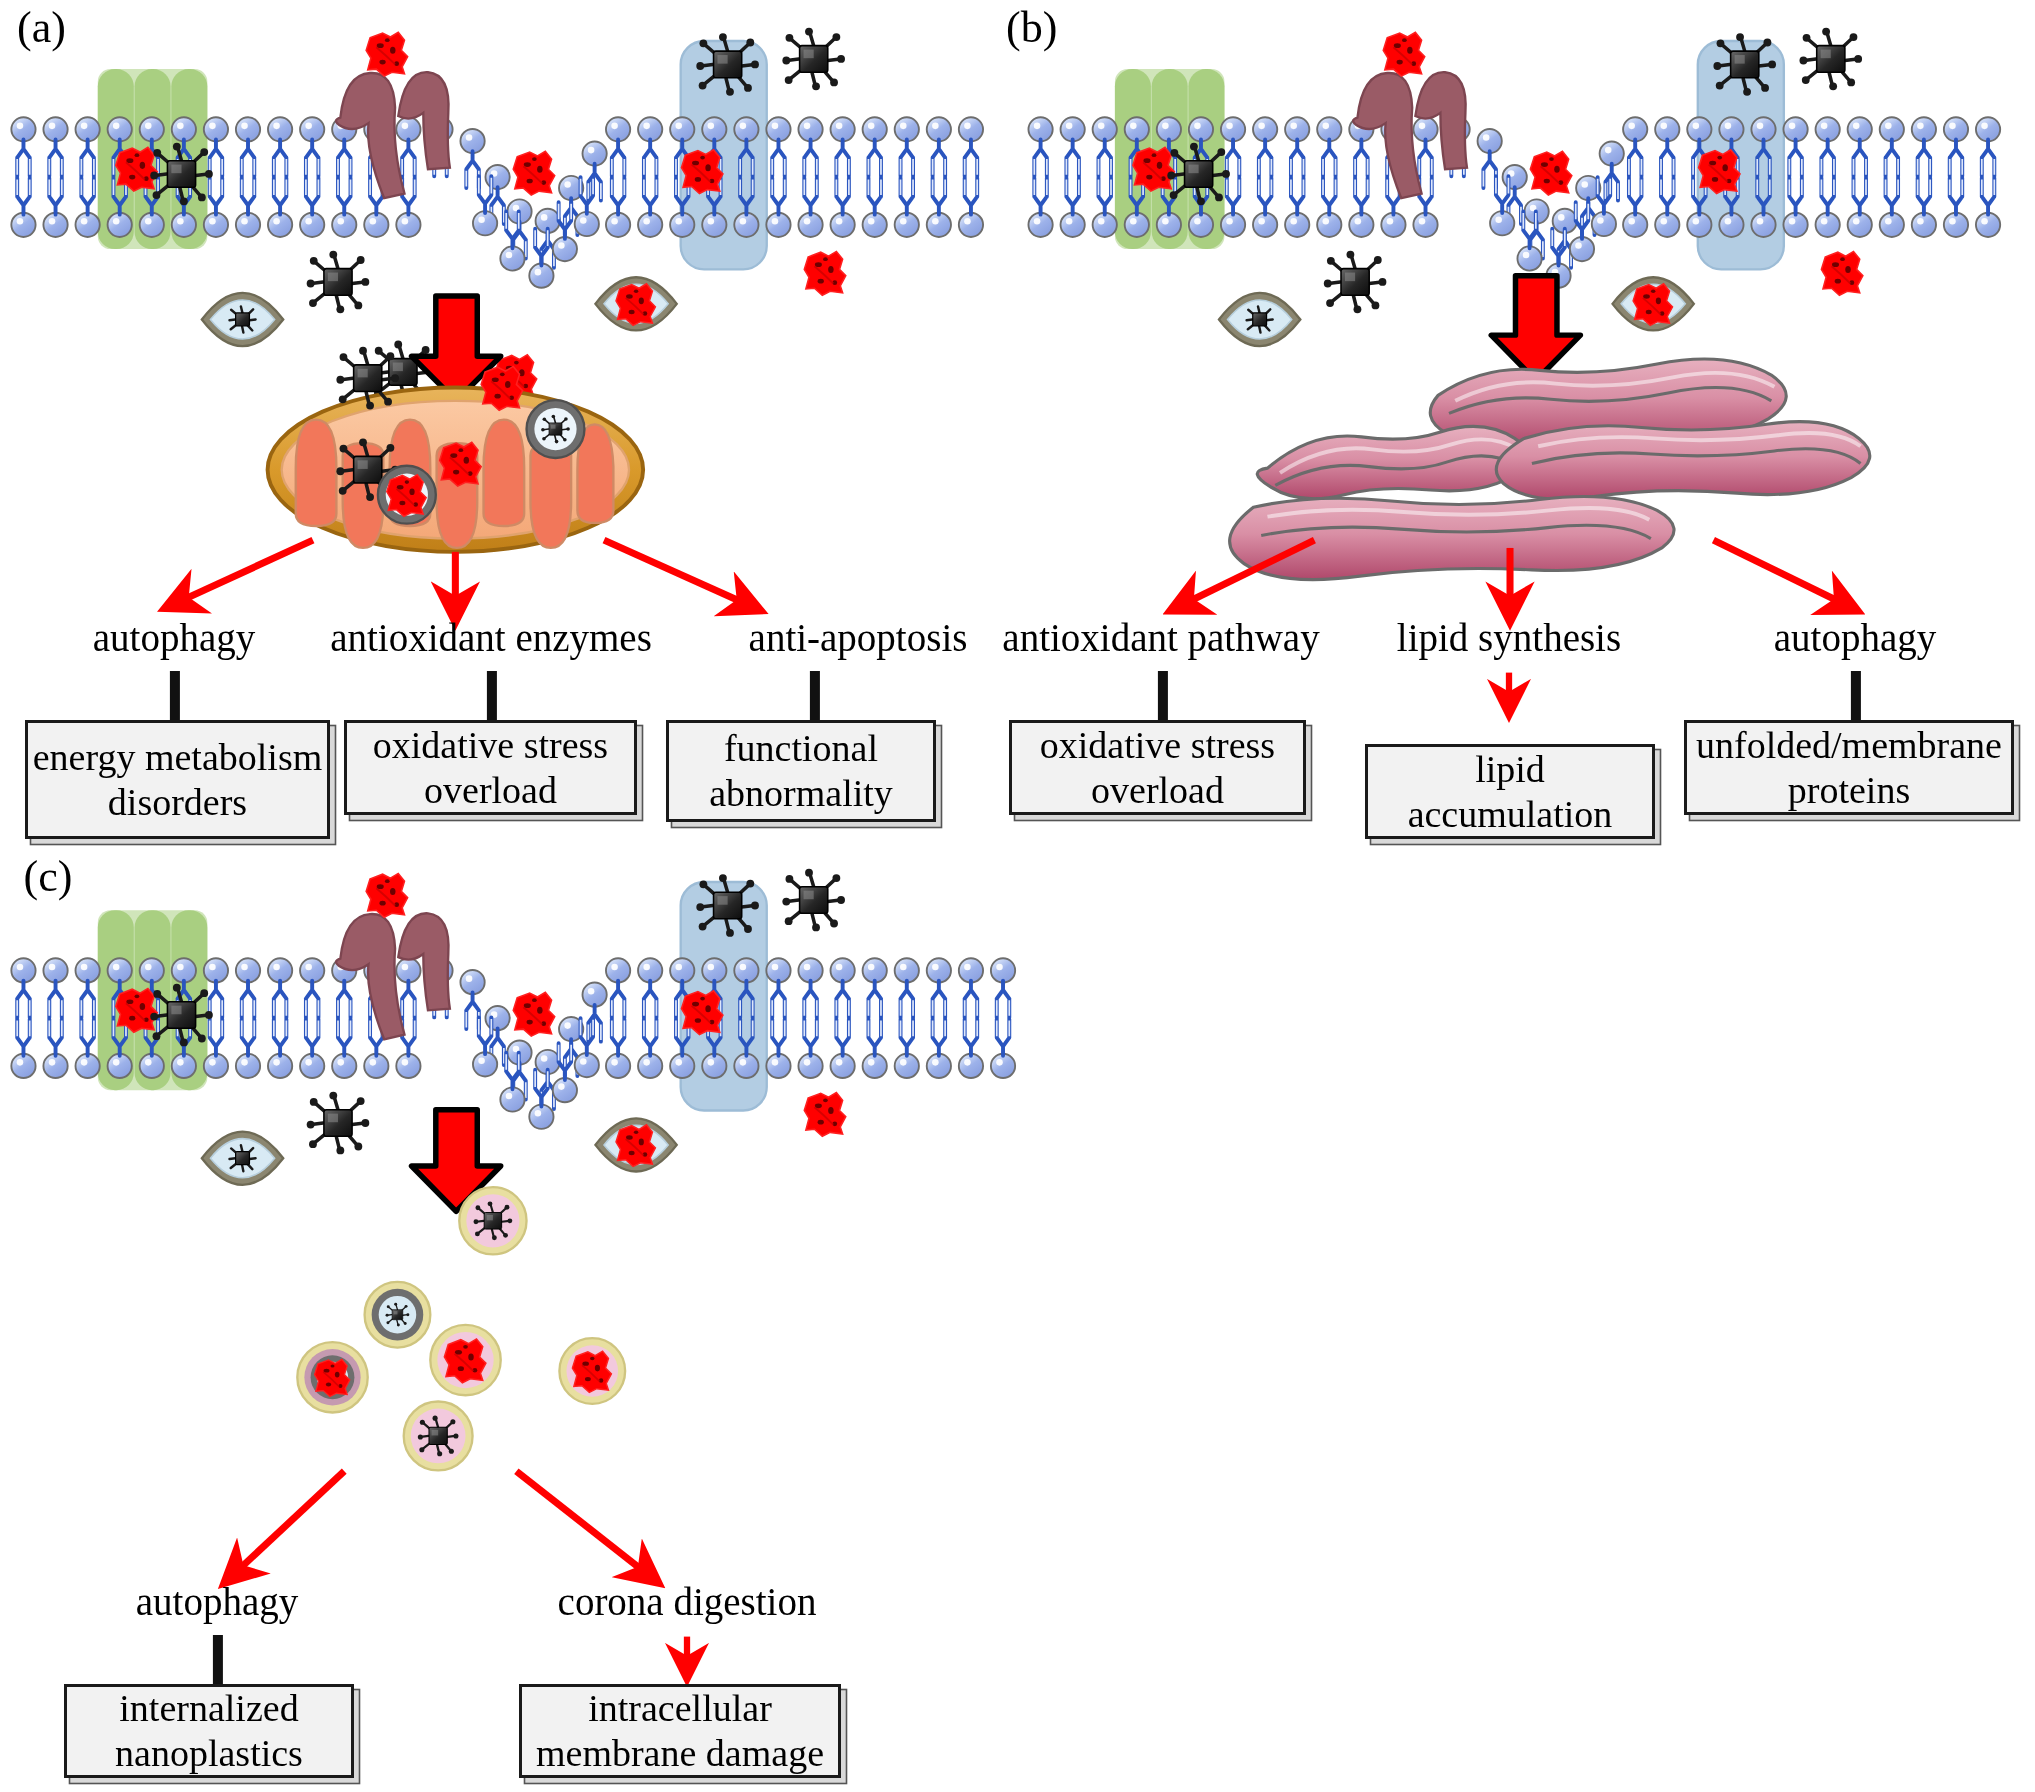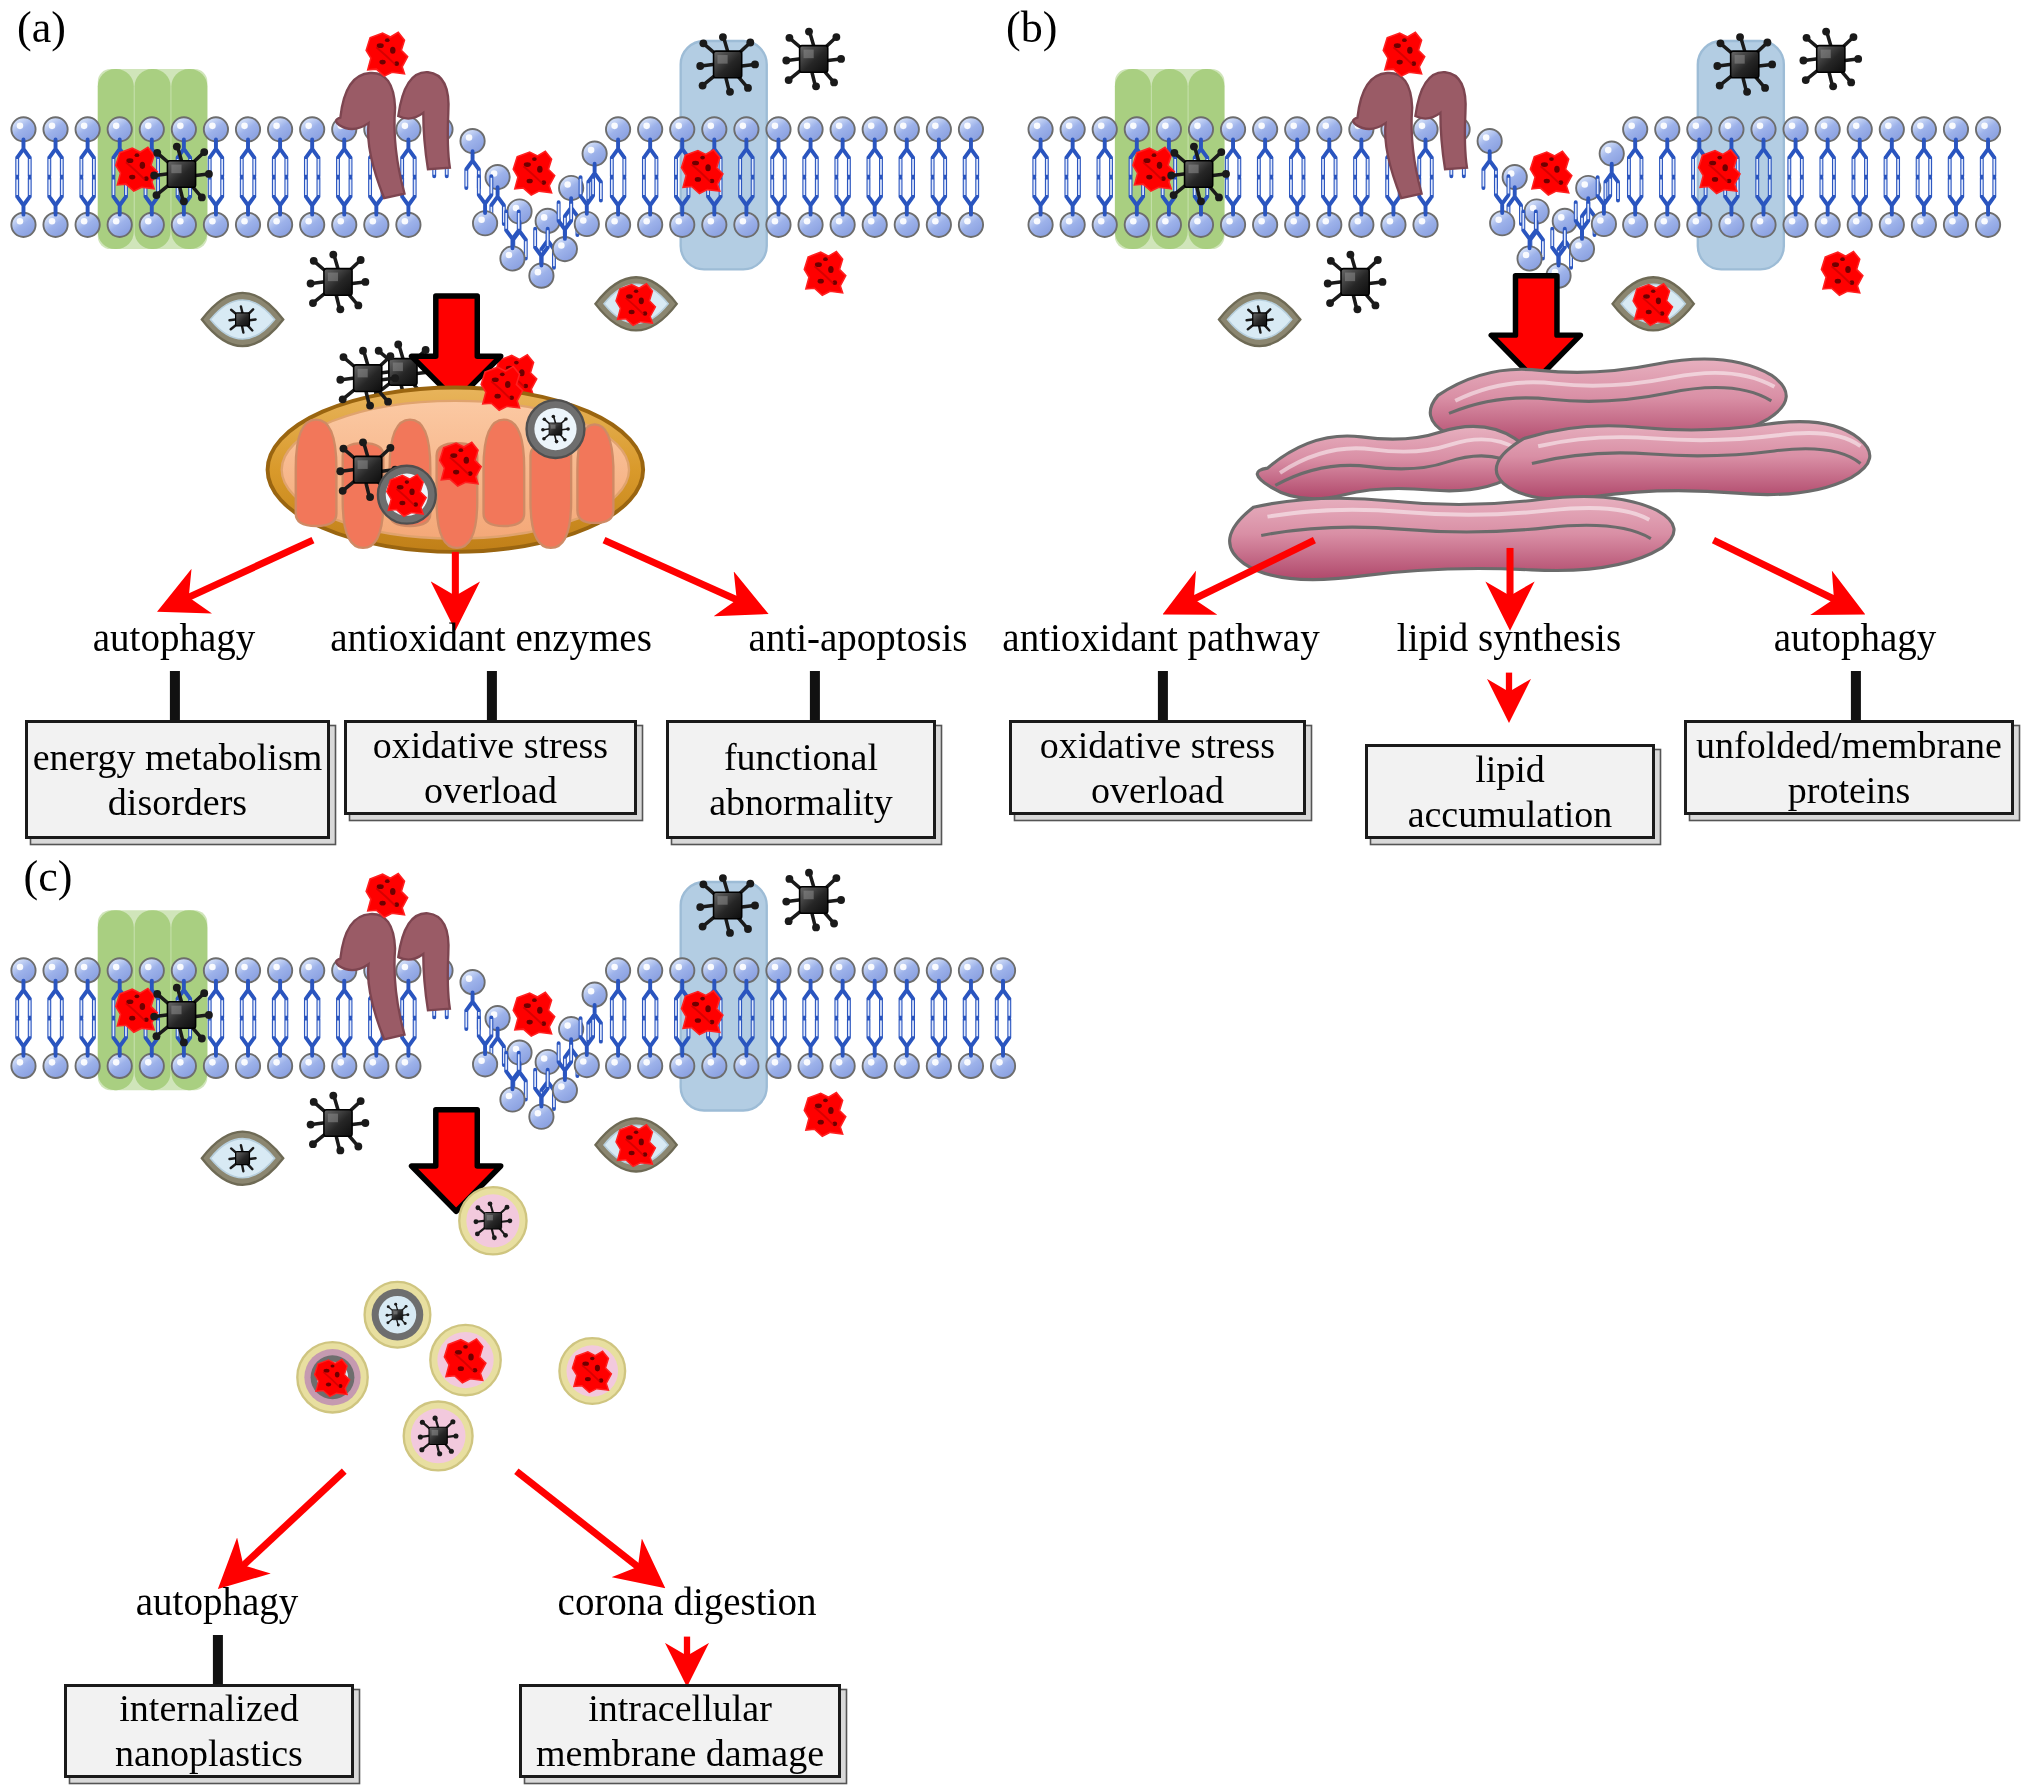--- a/index.html
+++ b/index.html
@@ -619,21 +619,21 @@
     <div>oxidative stress</div>
     <div>overload</div>
   </div>
 </div>
 
 <div class="pathway-label" style="left:814px;top:618px;margin-left:44px;">anti-apoptosis</div>
 <div class="tbar" style="left:783px;top:671px;width:63px;height:69px;">
   <div class="stem" style="top:0;height:55px;"></div>
       <div class="cap" style="width:63px;"></div>
 </div>
-<div class="outcome-box" style="left:666px;top:720px;width:270px;height:119px;">
+<div class="outcome-box" style="left:666px;top:720px;width:270px;height:102px;">
   <div>
     <div>functional</div>
     <div>abnormality</div>
   </div>
 </div>
 
 <div class="pathway-label" style="left:1161px;top:618px;">antioxidant pathway</div>
 <div class="tbar" style="left:1131px;top:671px;width:63px;height:69px;">
   <div class="stem" style="top:0;height:55px;"></div>
       <div class="cap" style="width:63px;"></div>

